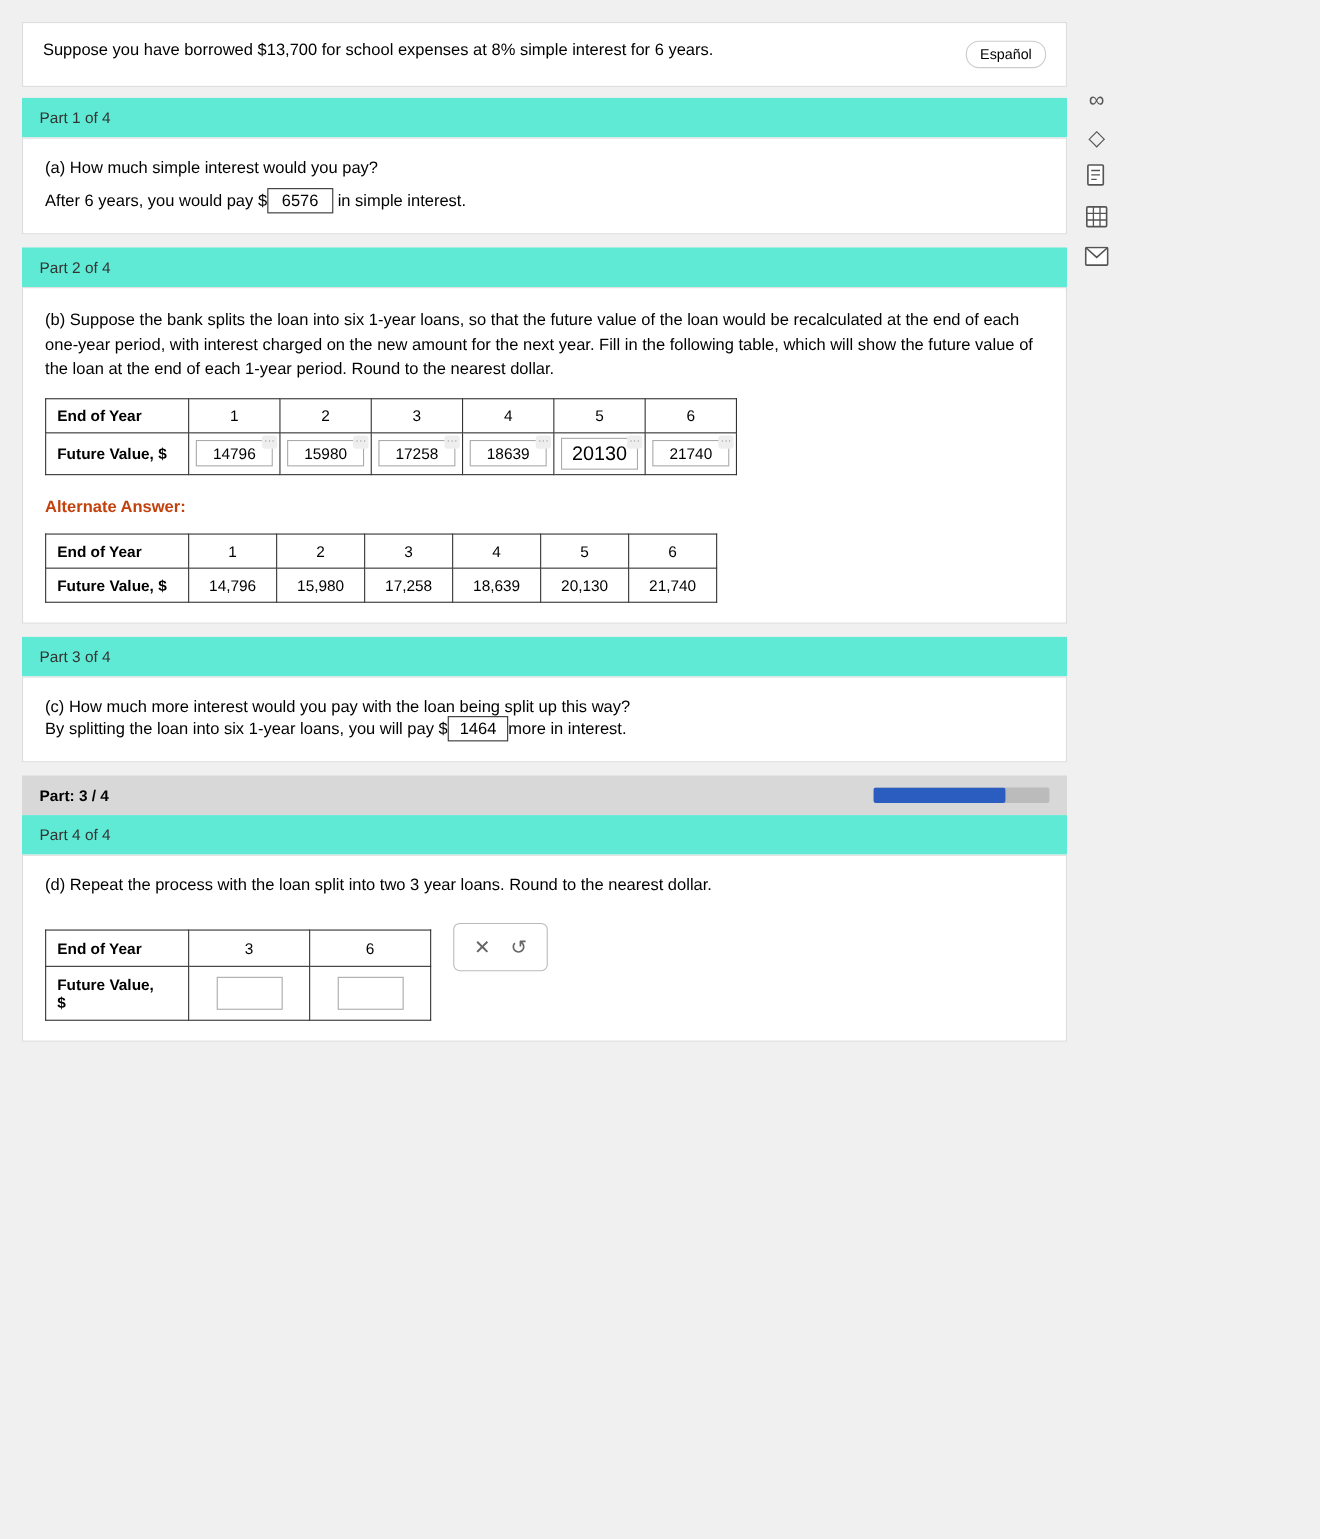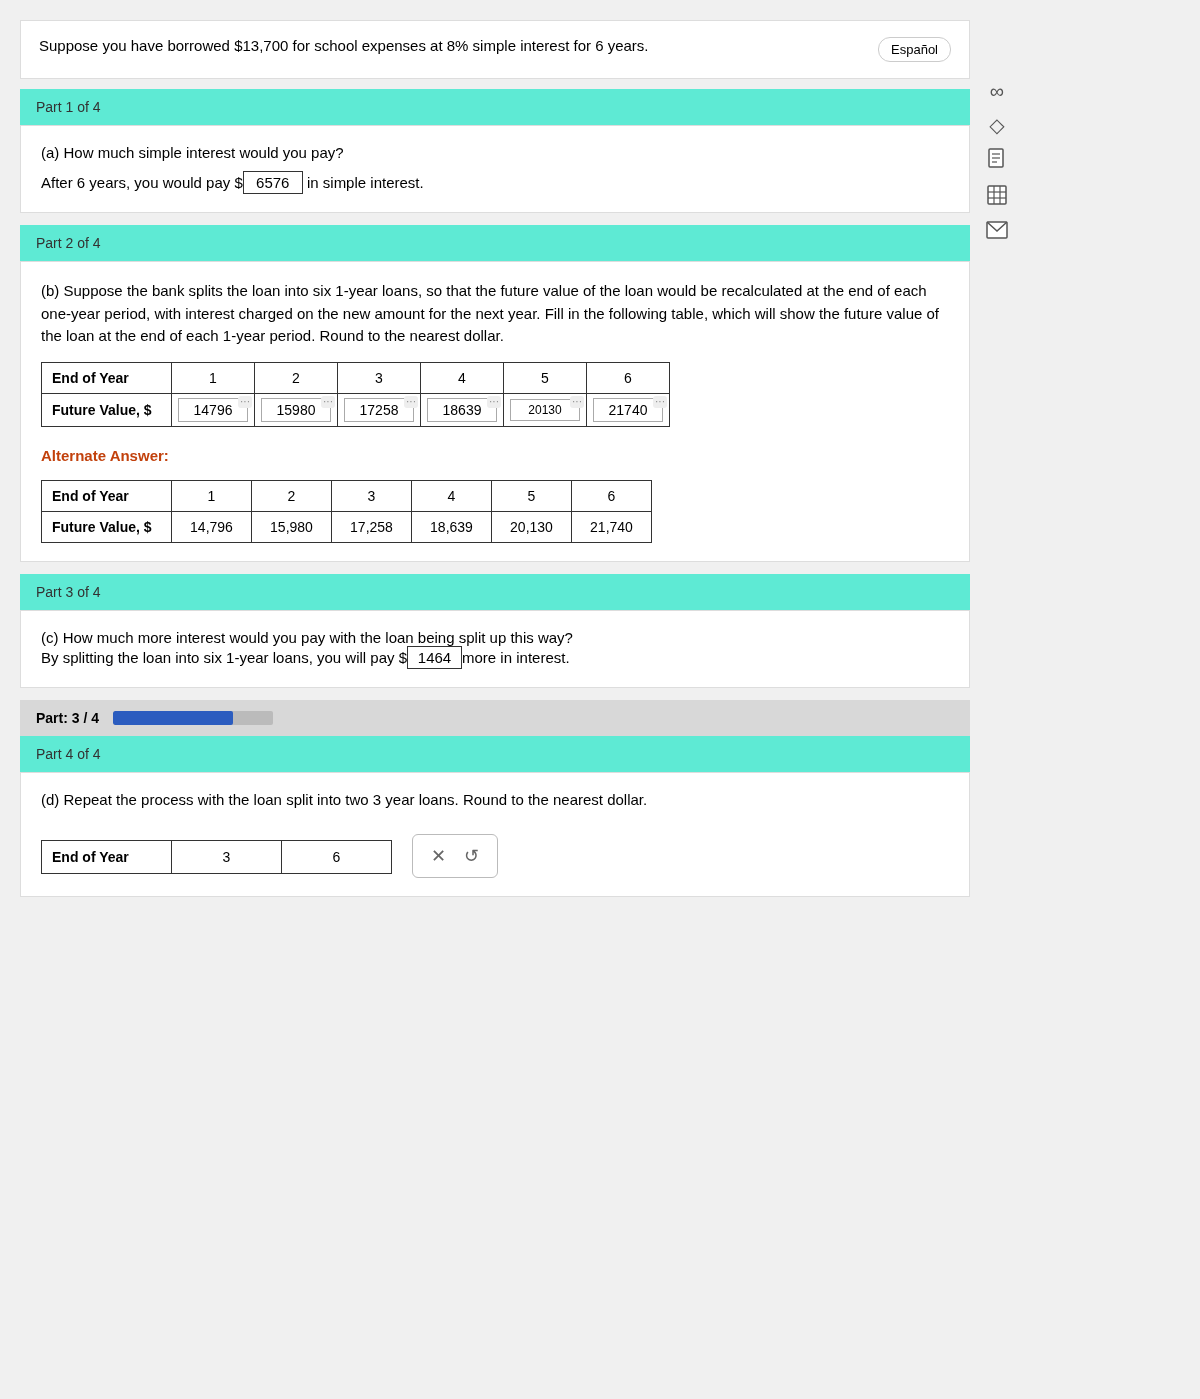--- a/index.html
+++ b/index.html
@@ -127,20 +127,21 @@
     }
     .progress-section {
       background: #d8d8d8;
       padding: 10px 16px;
       display: flex;
       align-items: center;
       gap: 14px;
       margin-bottom: 0;
       font-weight: bold;
       font-size: 14px;
+      justify-content: space-between;
     }
     .progress-bar-outer {
       width: 160px;
       height: 14px;
       background: #bbb;
       border-radius: 2px;
       overflow: hidden;
     }
     .progress-bar-inner {
       height: 100%;
@@ -265,21 +266,21 @@
               </td>
               <td class="input-cell">
                 <input type="text" value="17258" style="width: 70px; border: 1px solid rgb(170, 170, 170); padding: 3px 5px; font-size: 14px; text-align: center;">
                 <span class="dots-badge">···</span>
               </td>
               <td class="input-cell">
                 <input type="text" value="18639" style="width: 70px; border: 1px solid rgb(170, 170, 170); padding: 3px 5px; font-size: 14px; text-align: center;">
                 <span class="dots-badge">···</span>
               </td>
               <td class="input-cell">
-                <input type="text" value="20130" style="width: 70px; border: 1px solid rgb(170, 170, 170); padding: 3px 5px; font-size: 12px; text-align: center;">
+                <input type="text" value="20130" style="width: 70px; border: 1px solid rgb(170, 170, 170); padding: 3px 5px; font-size: 18px; text-align: center;">
                 <span class="dots-badge">···</span>
               </td>
               <td class="input-cell">
                 <input type="text" value="21740" style="width: 70px; border: 1px solid rgb(170, 170, 170); padding: 3px 5px; font-size: 14px; text-align: center;">
                 <span class="dots-badge">···</span>
               </td>
             </tr>
           </tbody>
         </table>
 
@@ -333,20 +334,29 @@
       <div class="part-body">
         <p style="margin-bottom:4px;">(d) Repeat the process with the loan split into two 3 year loans. Round to the nearest dollar.</p>
         <div class="part4-row">
           <table class="part4-table">
             <tbody>
               <tr>
                 <td><strong>End of Year</strong></td>
                 <td>3</td>
                 <td>6</td>
               </tr>
+              <tr>
+                <td><strong>Future Value,<br>$</strong></td>
+                <td>
+                  <input class="part4-input" type="text" value="" style="">
+                </td>
+                <td>
+                  <input class="part4-input" type="text" value="" style="">
+                </td>
+              </tr>
             </tbody>
           </table>
 
           <div class="clear-undo-box">
             <button class="x-btn">✕</button>
             <button class="undo-btn">↺</button>
           </div>
         </div>
       </div>
     </div>

